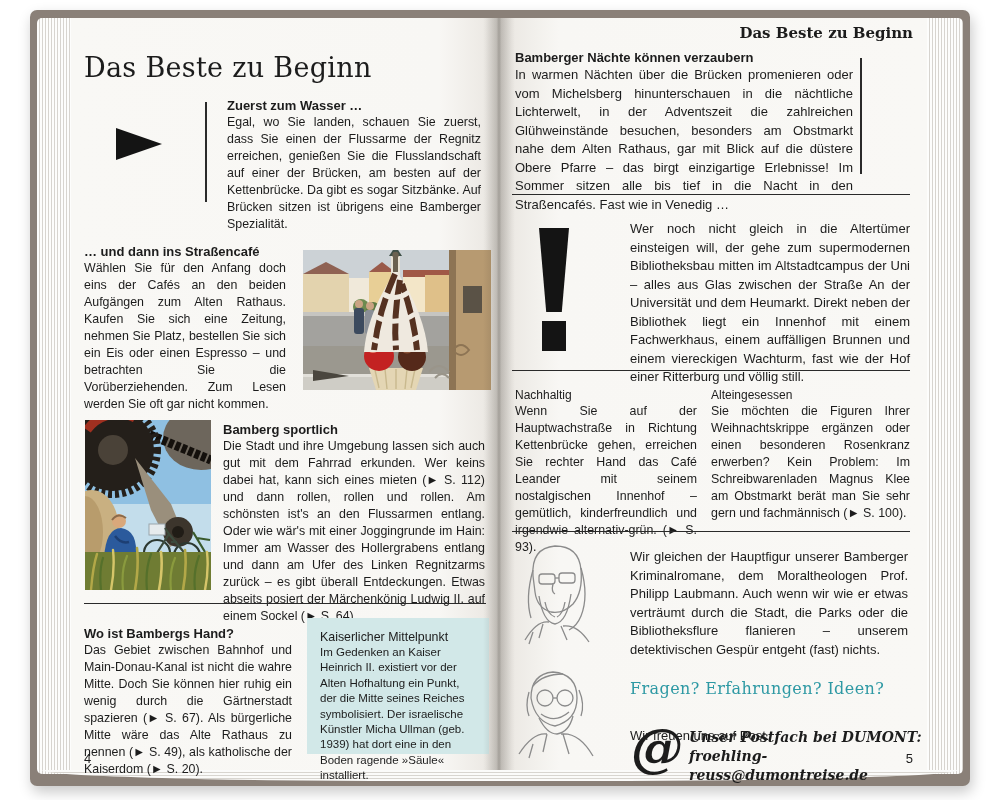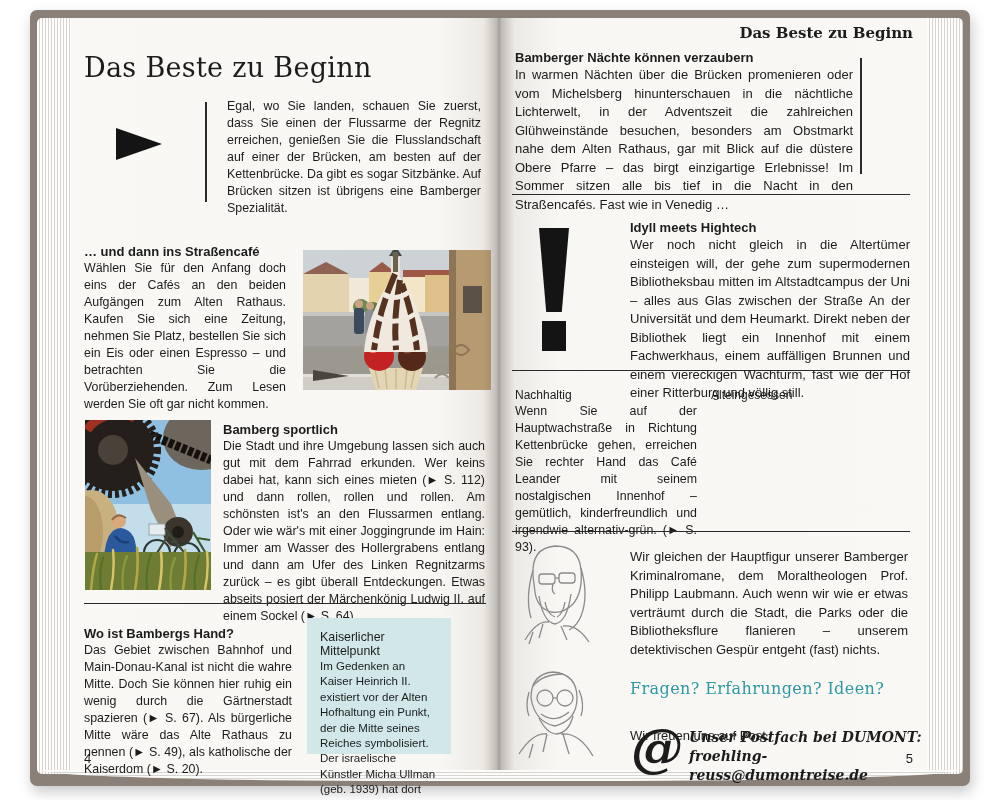--- a/index.html
+++ b/index.html
@@ -51,20 +51,21 @@
   <div class="edge-stack edge-left"></div>
   <div class="edge-stack edge-right"></div>
   <div class="edge-bottom"></div>
 
   <div class="page page-left">
     <div class="abs serif-title" style="left:13px;top:34px;">Das Beste zu Beginn</div>
 
     <div class="abs tri-marker" style="left:45px;top:110px;"></div>
     <div class="abs rule-v" style="left:134px;top:84px;height:100px;"></div>
     <div class="abs" style="left:156px;top:80px;width:254px;">
+      <p class="sec-head">Zuerst zum Wasser …</p>
       <div class="body-txt">Egal, wo Sie landen, schauen Sie zuerst, dass Sie einen der Flussarme der Regnitz erreichen, genießen Sie die Flusslandschaft auf einer der Brücken, am besten auf der Kettenbrücke. Da gibt es sogar Sitzbänke. Auf Brücken sitzen ist übrigens eine Bamberger Spezialität.</div>
     </div>
 
     <div class="abs" style="left:13px;top:226px;width:202px;">
       <p class="sec-head">… und dann ins Straßencafé</p>
       <div class="body-txt">Wählen Sie für den Anfang doch eins der Cafés an den beiden Aufgängen zum Alten Rathaus. Kaufen Sie sich eine Zeitung, nehmen Sie Platz, bestellen Sie sich ein Eis oder einen Espresso – und betrachten Sie die Vorüberziehenden. Zum Lesen werden Sie oft gar nicht kommen.</div>
     </div>
 
     <svg class="abs photo" style="left:232px;top:232px;" width="188" height="140" viewBox="0 0 188 140">
       <rect width="188" height="62" fill="#ccd2d6"></rect>
@@ -151,21 +152,21 @@
       <div class="body-txt">Die Stadt und ihre Umgebung lassen sich auch gut mit dem Fahrrad erkunden. Wer keins dabei hat, kann sich eines mieten (► S. 112) und dann rollen, rollen und rollen. Am schönsten ist's an den Flussarmen entlang. Oder wie wär's mit einer Joggingrunde im Hain: Immer am Wasser des Hollergrabens entlang und dann am Ufer des Linken Regnitzarms zurück – es gibt überall Entdeckungen. Etwas abseits posiert der Märchenkönig Ludwig II. auf einem Sockel (► S. 64).</div>
     </div>
 
     <hr class="rule-h abs" style="left:13px;top:585px;width:402px;">
 
     <div class="abs" style="left:13px;top:608px;width:208px;">
       <p class="sec-head">Wo ist Bambergs Hand?</p>
       <div class="body-txt">Das Gebiet zwischen Bahnhof und Main-Donau-Kanal ist nicht die wahre Mitte. Doch Sie können hier ruhig ein wenig durch die Gärtnerstadt spazieren (► S. 67). Als bürgerliche Mitte wäre das Alte Rathaus zu nennen (► S. 49), als katholische der Kaiserdom (► S. 20).</div>
     </div>
 
-    <div class="abs teal-box" style="left:236px;top:600px;width:144px;height:136px;">
+    <div class="abs teal-box" style="left:236px;top:600px;width:182px;height:136px;">
       <p class="sec-head-sm">Kaiserlicher Mittelpunkt</p>
       <div class="body-txt">Im Gedenken an Kaiser Heinrich II. existiert vor der Alten Hofhaltung ein Punkt, der die Mitte seines Reiches symbolisiert. Der israelische Künstler Micha Ullman (geb. 1939) hat dort eine in den Boden ragende »Säule« installiert.</div>
     </div>
 
     <div class="abs pagenum" style="left:13px;top:733px;">4</div>
   </div>
 
   <div class="page page-right">
     <div class="abs running-head" style="right:14px;top:6px;">Das Beste zu Beginn</div>
 
@@ -175,32 +176,32 @@
     </div>
     <div class="abs rule-v" style="left:361px;top:40px;height:116px;"></div>
 
     <hr class="rule-h abs" style="left:13px;top:176px;width:398px;">
 
     <div class="abs" style="left:40px;top:210px;">
       <div class="excl-bar"></div>
       <div class="excl-dot"></div>
     </div>
     <div class="abs" style="left:131px;top:202px;width:280px;">
-      <p class="sec-head">Idyll meets Hightech</p>
       <div class="body-txt-lg">Wer noch nicht gleich in die Altertümer einsteigen will, der gehe zum supermodernen Bibliotheksbau mitten im Altstadtcampus der Uni – alles aus Glas zwischen der Straße An der Universität und dem Heumarkt. Direkt neben der Bibliothek liegt ein Innenhof mit einem Fachwerkhaus, einem auffälligen Brunnen und einem viereckigen Wachturm, fast wie der Hof einer Ritterburg und völlig still.</div>
     </div>
 
     <hr class="rule-h abs" style="left:13px;top:352px;width:398px;">
 
     <div class="abs" style="left:16px;top:370px;width:182px;">
       <p class="sec-head-sm">Nachhaltig</p>
       <div class="body-txt">Wenn Sie auf der Hauptwachstraße in Richtung Kettenbrücke gehen, erreichen Sie rechter Hand das Café Leander mit seinem nostalgischen Innenhof – gemütlich, kinderfreundlich und irgendwie alternativ-grün. (► S. 93).</div>
     </div>
     <div class="abs" style="left:212px;top:370px;width:199px;">
       <p class="sec-head-sm">Alteingesessen</p>
+      <div class="body-txt">Sie möchten die Figuren Ihrer Weihnachtskrippe ergänzen oder einen besonderen Rosenkranz erwerben? Kein Problem: Im Schreibwarenladen Magnus Klee am Obstmarkt berät man Sie sehr gern und fachmännisch (► S. 100).</div>
     </div>
 
     <hr class="rule-h abs" style="left:13px;top:513px;width:398px;">
 
     <svg class="abs" style="left:2px;top:522px;" width="110" height="250" viewBox="0 0 110 250">
       <g fill="none" stroke="#8b8b8b" stroke-width="1.3">
         <path d="M32,36 Q30,8 54,6 Q78,6 80,30 Q82,52 72,64 Q62,74 50,72 Q36,68 34,52 Z"></path>
         <path d="M32,30 Q24,58 30,78 M80,28 Q88,56 80,76 Q76,86 68,90"></path>
         <rect x="38" y="34" width="16" height="10" rx="3"></rect>
         <rect x="58" y="33" width="16" height="10" rx="3"></rect>

